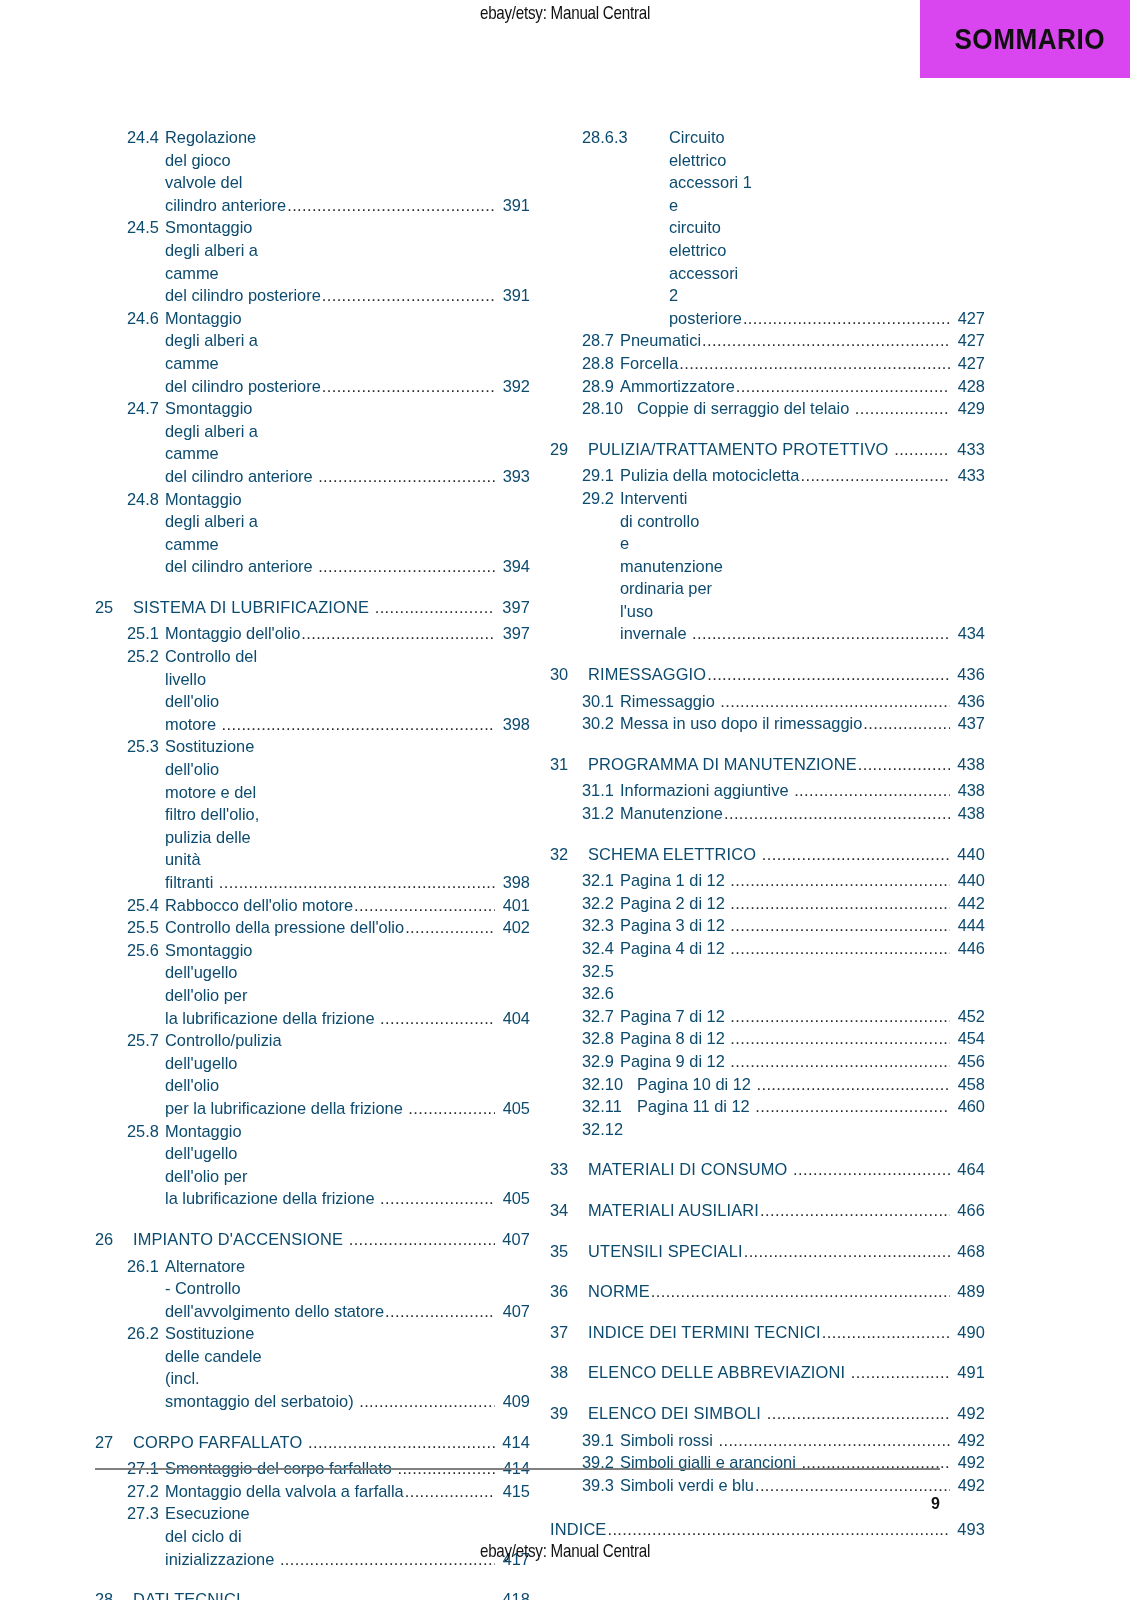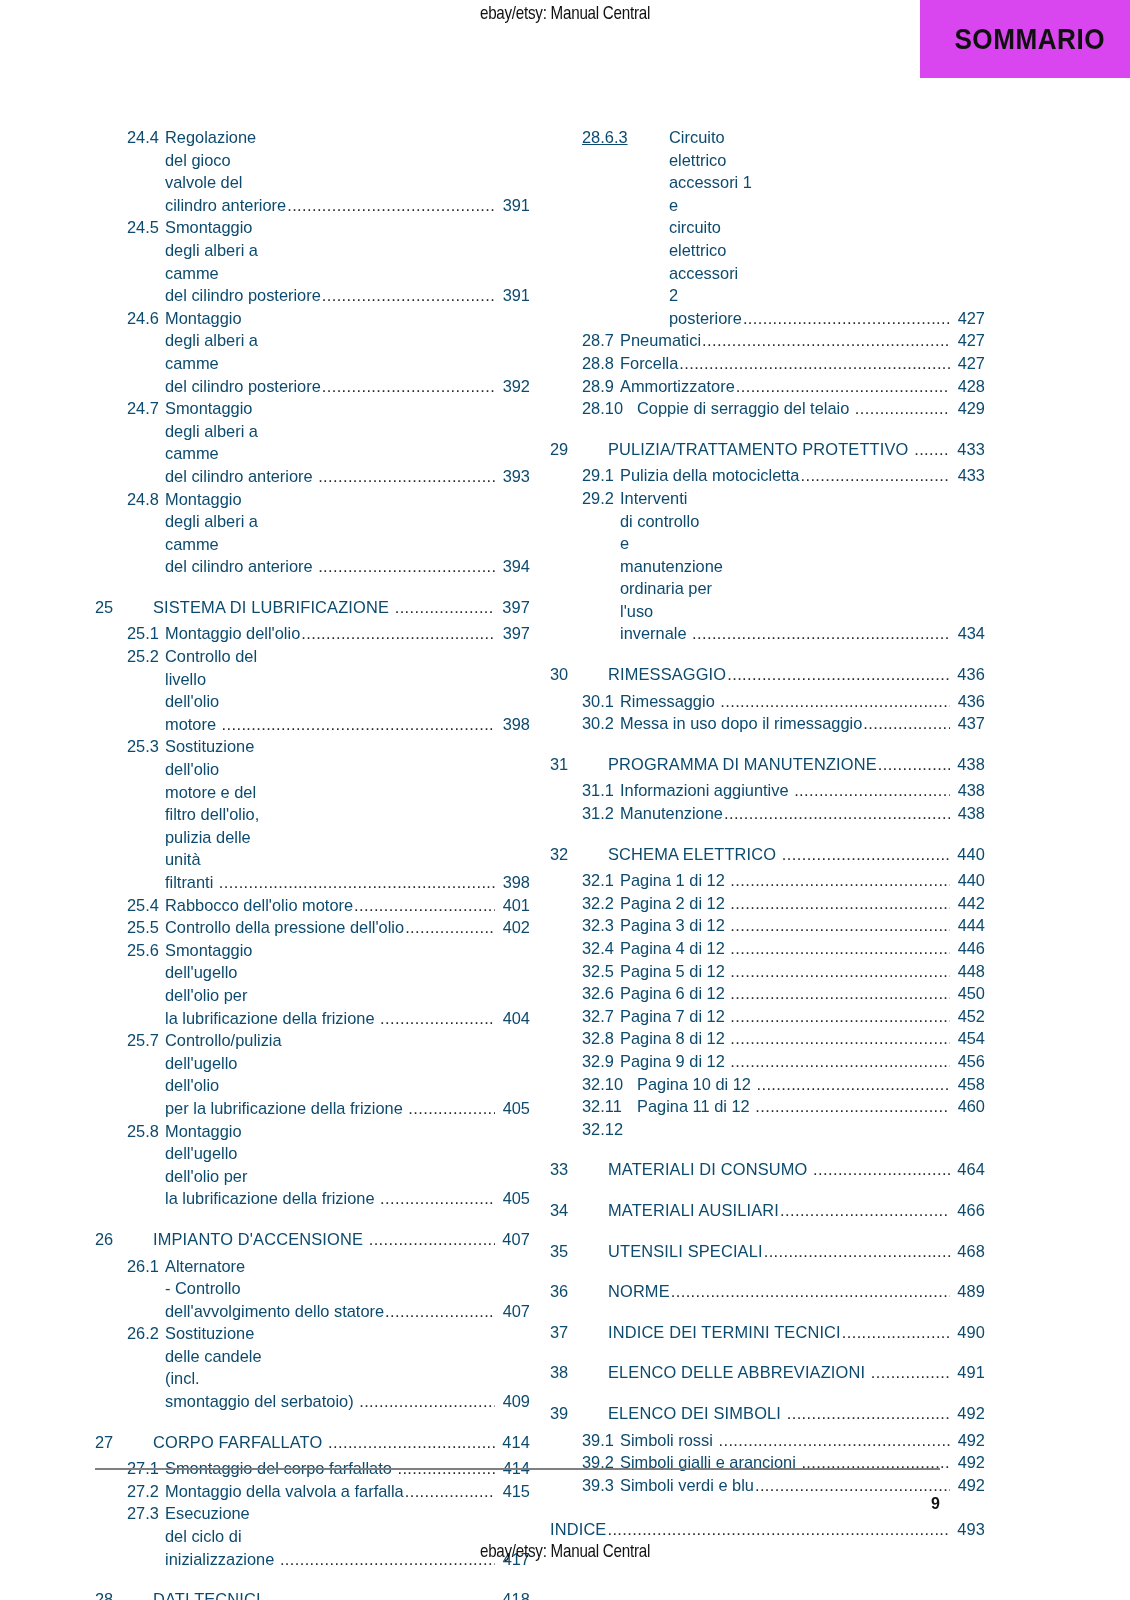--- a/index.html
+++ b/index.html
@@ -69,30 +69,30 @@
 
   .entry {
     display: flex;
     align-items: flex-start;
     font-size: 16.4px;
     line-height: 22.6px;
     color: #0c4a6e;
   }
 
   
-  .lvl1 { margin-top: 18px; margin-bottom: 4px; gap: 20px; }
+  .lvl1 { margin-top: 18px; margin-bottom: 4px; }
   .lvl1 .num  { width: 38px; flex: 0 0 38px; }
   .lvl1 .body { letter-spacing: 0.15px; }
 
   
   .lvl2 .num  { width: 38px; flex: 0 0 38px; margin-left: 32px; }
   .lvl2 .body { }
 
   
-  .lvl3 .num  { width: 70px; flex: 0 0 70px; margin-left: 32px; text-decoration: underline; }
+  .lvl3 .num  { width: 70px; flex: 0 0 70px; margin-left: 32px; }
   .lvl3 .body { margin-left: 17px; }
 
   
   .lvl2.wide .num { width: 55px; flex: 0 0 55px; }
 
   
   .indice { margin-top: 22px; }
   .indice .body { letter-spacing: 0.15px; }
 
   .body {
@@ -671,37 +671,23 @@
           <div class="body">
             <div class="line">
               <span class="txt">Pagina 4 di 12 </span>
               <span class="leader"></span>
               <span class="pg">446</span>
             </div>
           </div>
         </div>
         <div class="entry lvl2">
           <div class="num">32.5</div>
-          <div class="body">
-            <div class="line">
-              <span class="txt">Pagina 5 di 12 </span>
-              <span class="leader"></span>
-              <span class="pg">448</span>
-            </div>
-          </div>
         </div>
         <div class="entry lvl2">
           <div class="num">32.6</div>
-          <div class="body">
-            <div class="line">
-              <span class="txt">Pagina 6 di 12 </span>
-              <span class="leader"></span>
-              <span class="pg">450</span>
-            </div>
-          </div>
         </div>
         <div class="entry lvl2">
           <div class="num">32.7</div>
           <div class="body">
             <div class="line">
               <span class="txt">Pagina 7 di 12 </span>
               <span class="leader"></span>
               <span class="pg">452</span>
             </div>
           </div>

